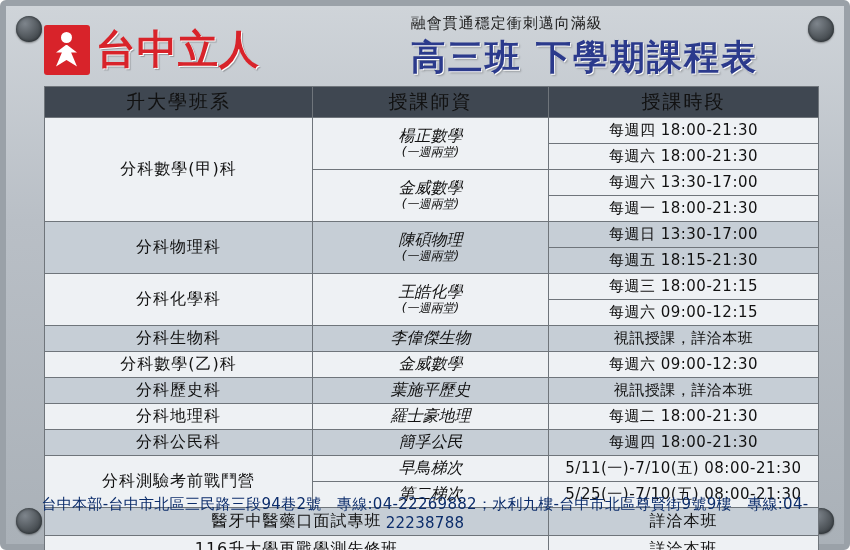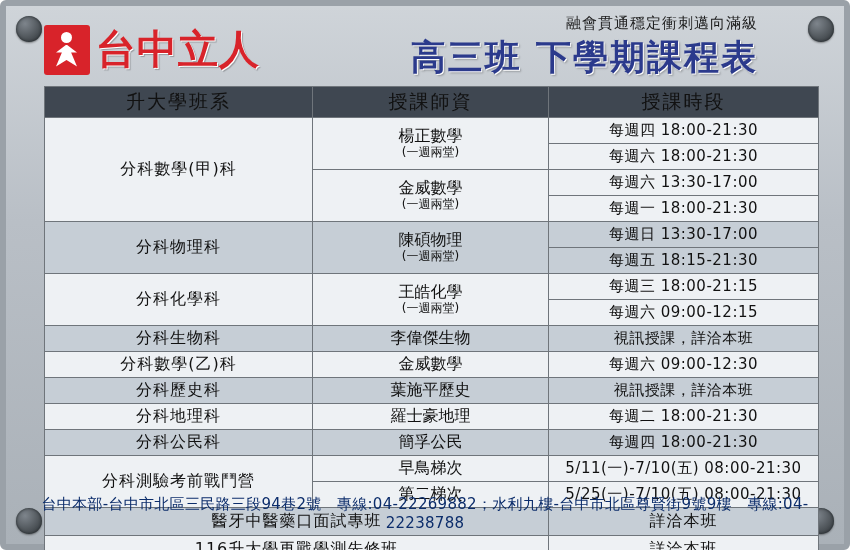--- a/index.html
+++ b/index.html
@@ -76,21 +76,21 @@
     font-weight: bold;
     font-size: 40px;
     color: #d8232a;
     letter-spacing: 1px;
     text-shadow: 1px 1px 0 #ffffff, 2px 2px 1px rgba(0,0,0,0.25);
   }
   .title-block {
     position: absolute;
     right: 86px;
     top: 8px;
-    text-align: right;
+    text-align: left;
   }
   .tagline {
     font-family: "DejaVu Sans", sans-serif;
     font-size: 15px;
     color: #1b1b1b;
     letter-spacing: 1px;
     margin-bottom: 1px;
   }
   .main-title {
     font-family: "DejaVu Sans", sans-serif;
@@ -132,20 +132,21 @@
   col.c3 { width: 270px; }
 
   td.subject {
     font-size: 16px;
     letter-spacing: 1px;
   }
   td.teacher {
     font-size: 16px;
     line-height: 1.15;
     padding: 2px 4px;
+    font-style: italic;
   }
   td.teacher .sub {
     font-size: 12px;
     display: block;
     margin-top: 1px;
   }
   td.time {
     font-size: 15px;
     height: 23px;
     letter-spacing: 0.5px;

